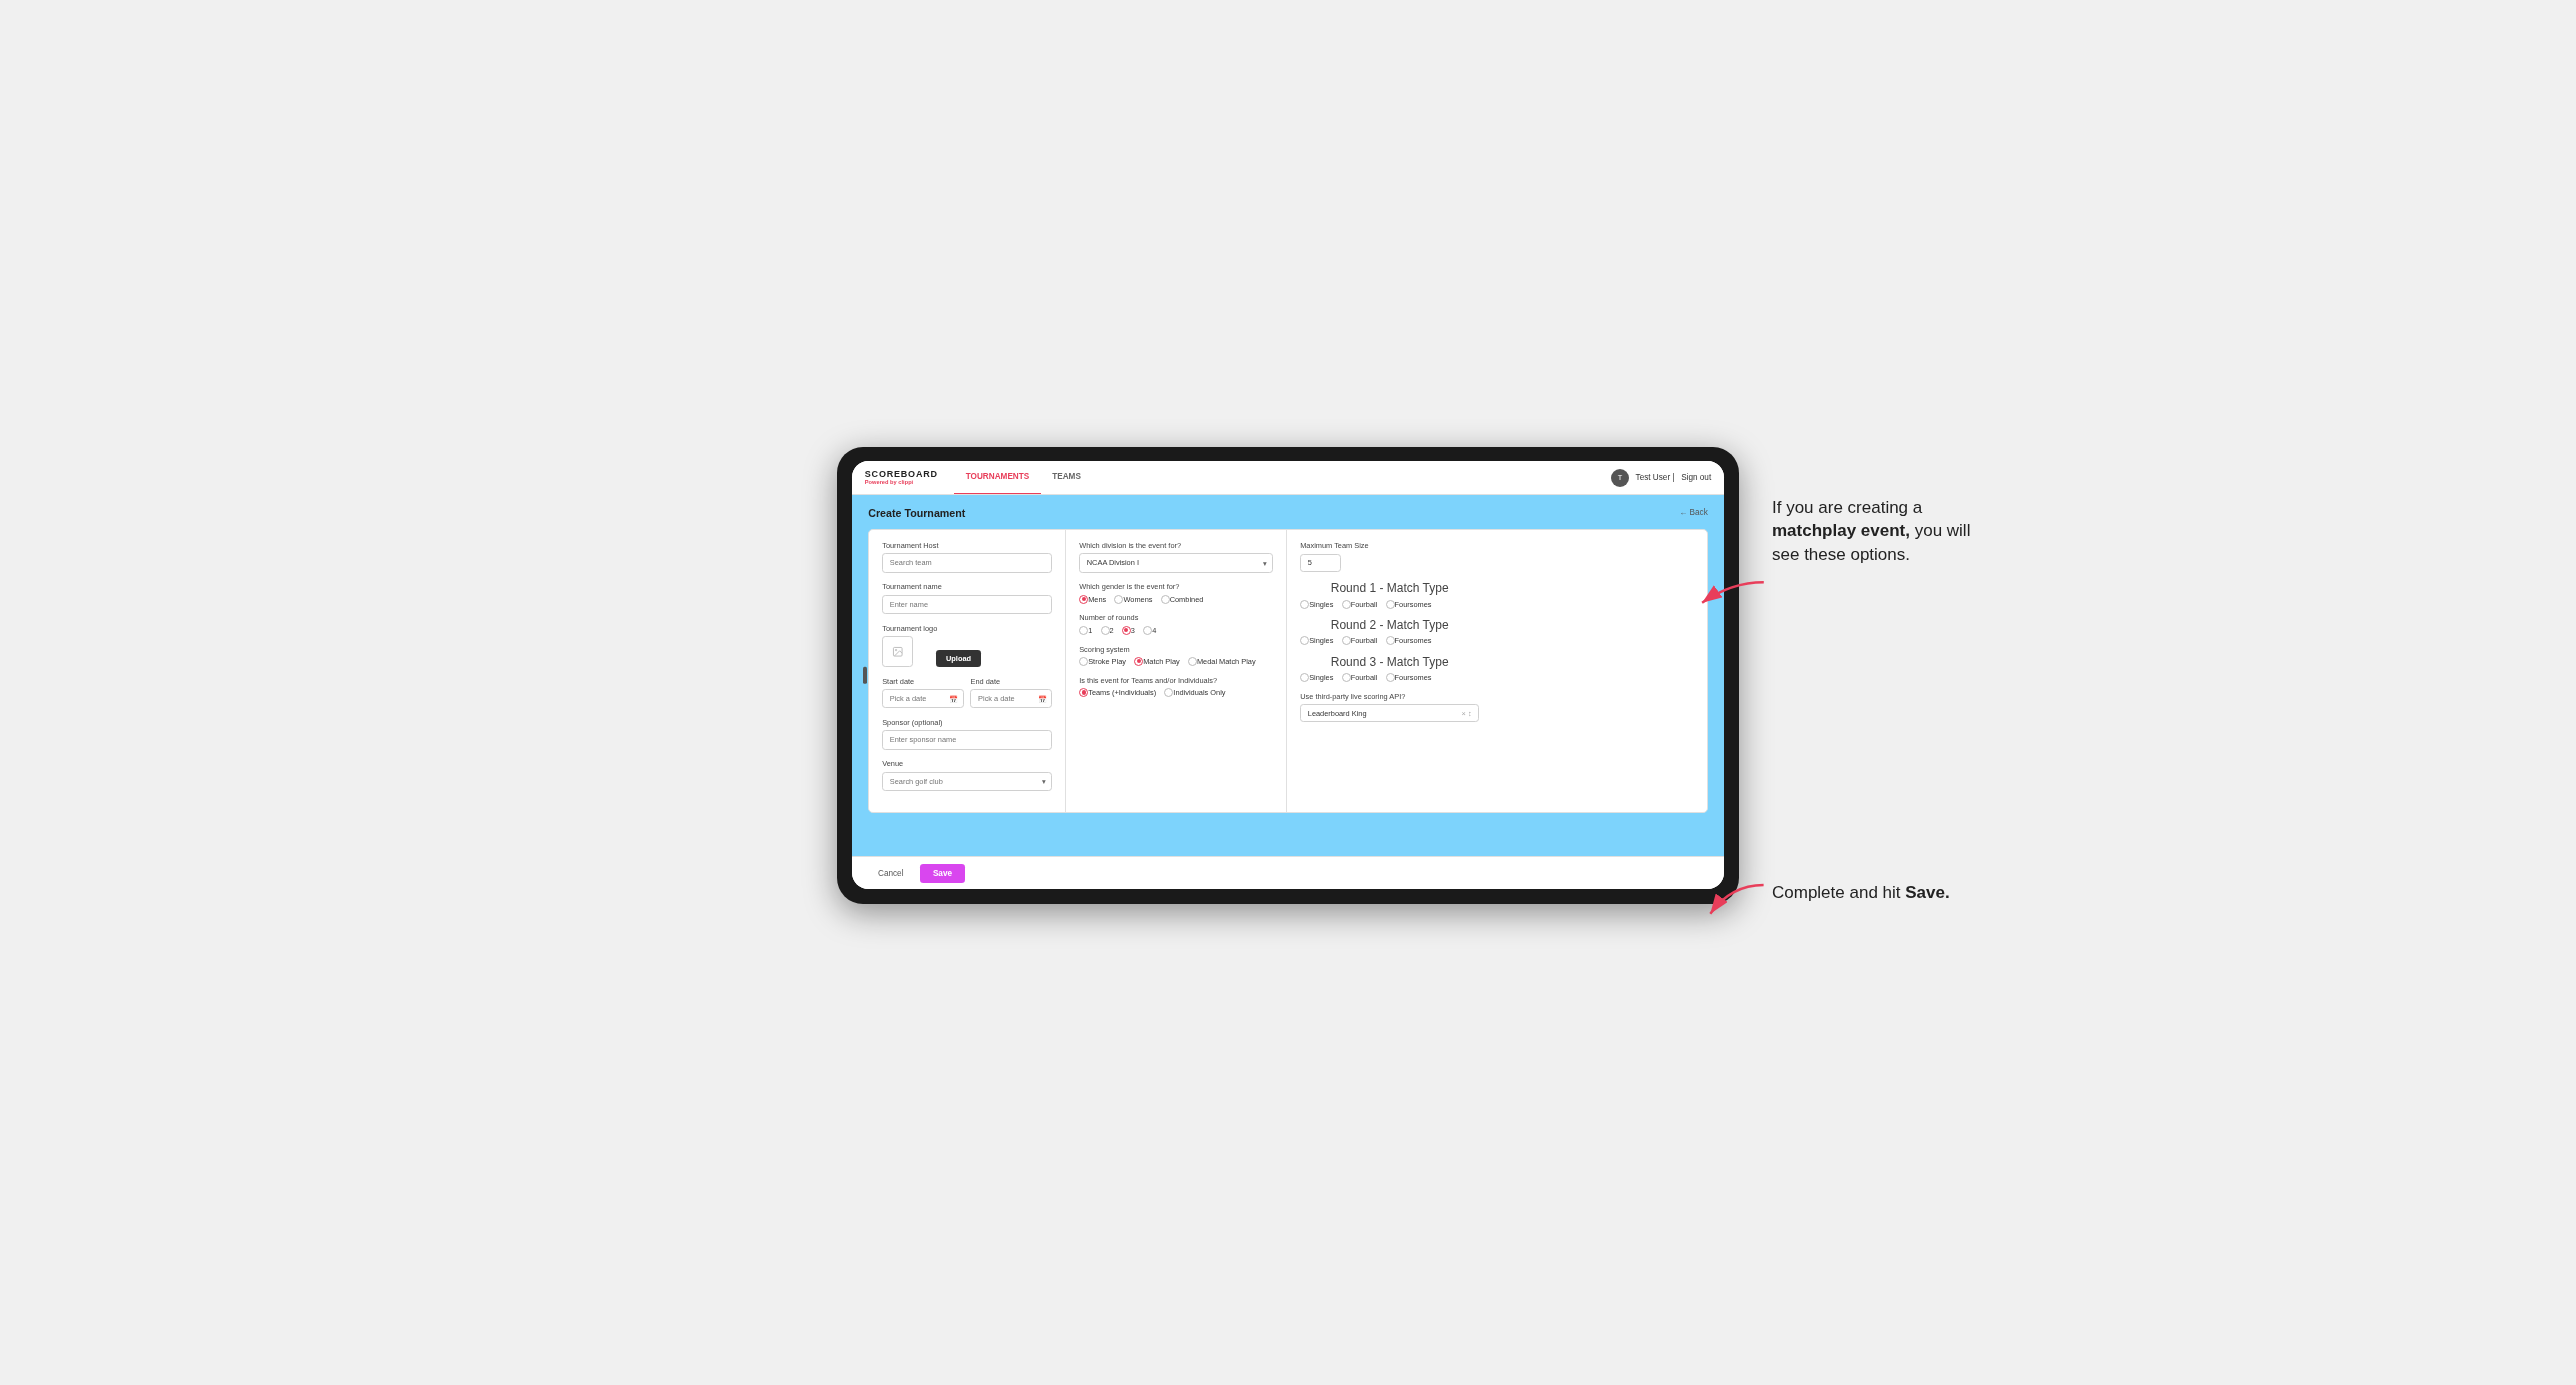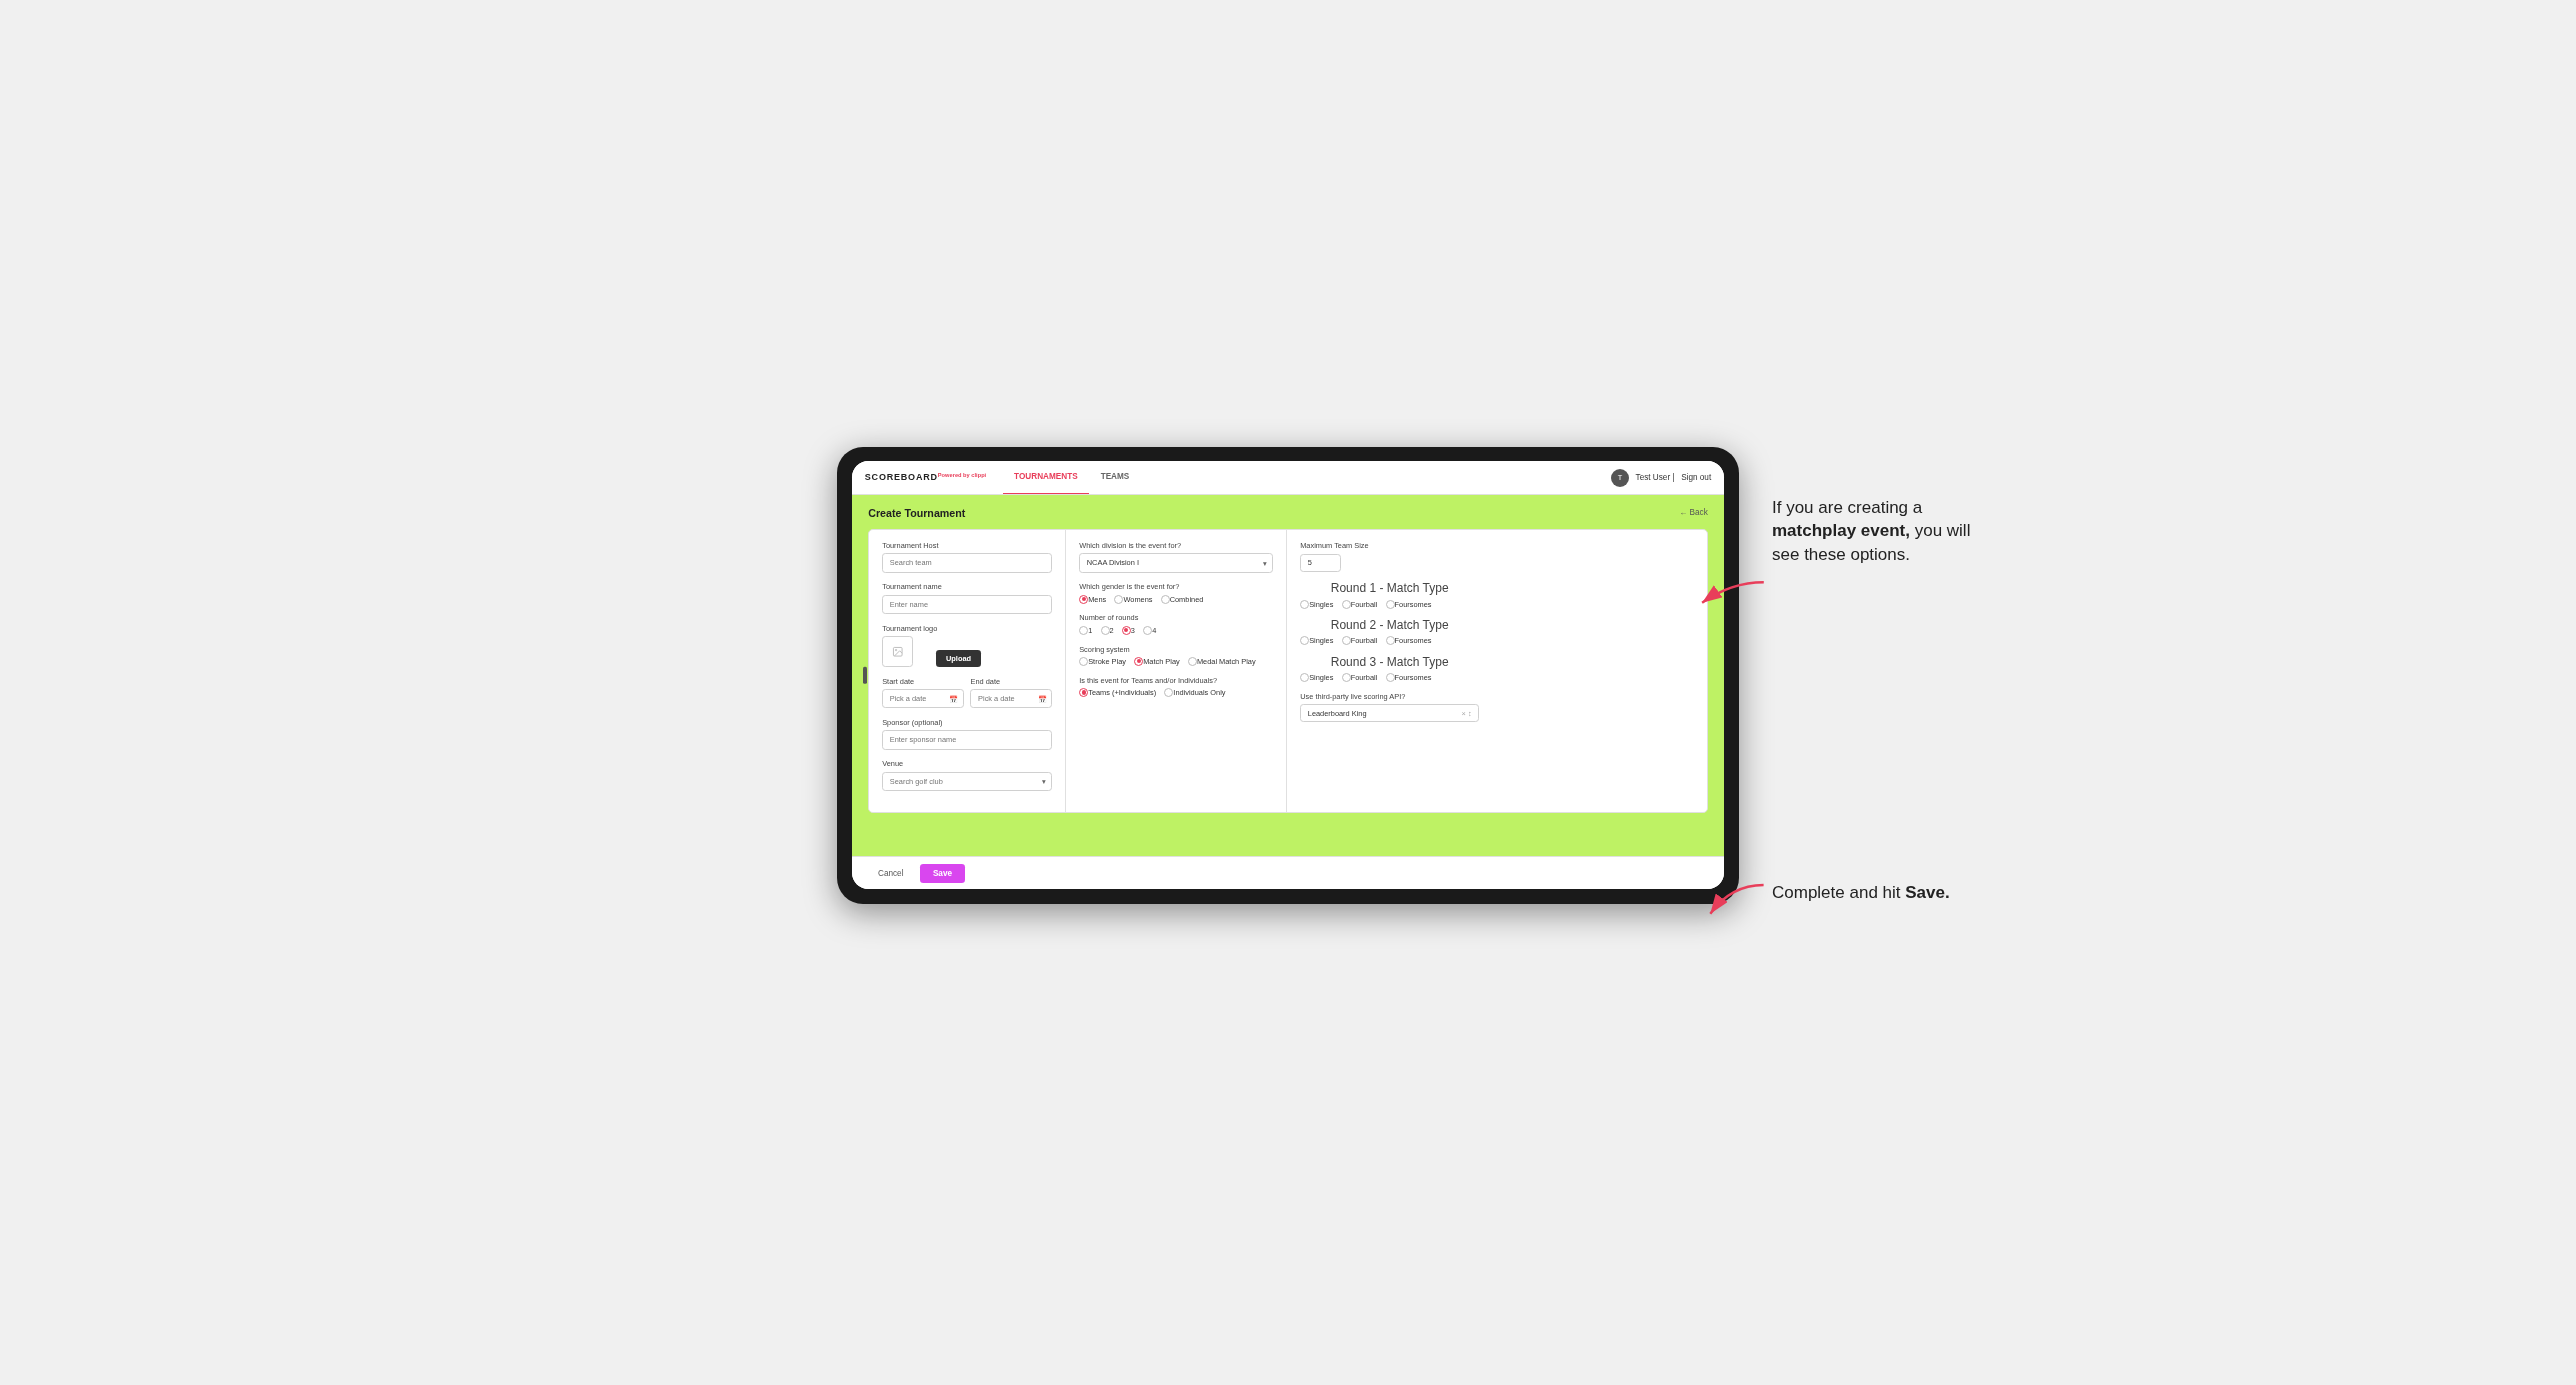--- a/index.html
+++ b/index.html
@@ -36,21 +36,21 @@
     .navbar {
       background: #fff;
       border-bottom: 0.8px solid #e0e0e0;
       display: flex;
       align-items: center;
       padding: 0 13px;
       height: 34px;
     }
     .navbar-brand {
       display: flex;
-      flex-direction: row;
+      flex-direction: column;
       margin-right: 16.4px;
     }
     .brand-scoreboard {
       font-size: 9px;
       font-weight: 900;
       letter-spacing: 0.8px;
       color: #222;
       line-height: 1.1;
     }
     .brand-powered {
@@ -105,21 +105,21 @@
       color: #333;
     }
     .sign-out {
       font-size: 8.2px;
       color: #333;
       cursor: pointer;
     }
     
     .main-content {
       padding: 11.5px 16.4px;
-      background: #bef264;
+      background: #7dd3fc;
       min-height: 361px;
     }
     .page-header {
       display: flex;
       align-items: center;
       justify-content: space-between;
       margin-bottom: 9.8px;
     }
     .page-title {
       font-size: 10.7px;

